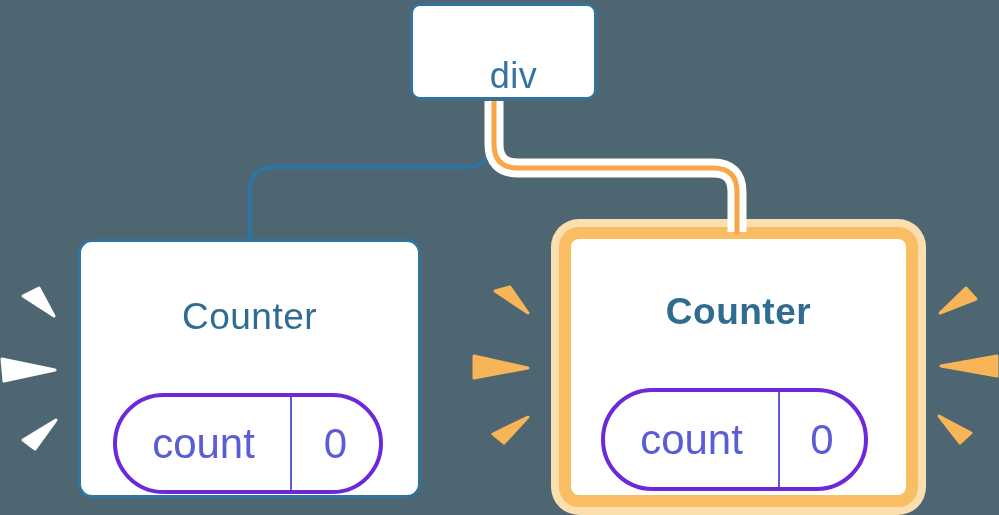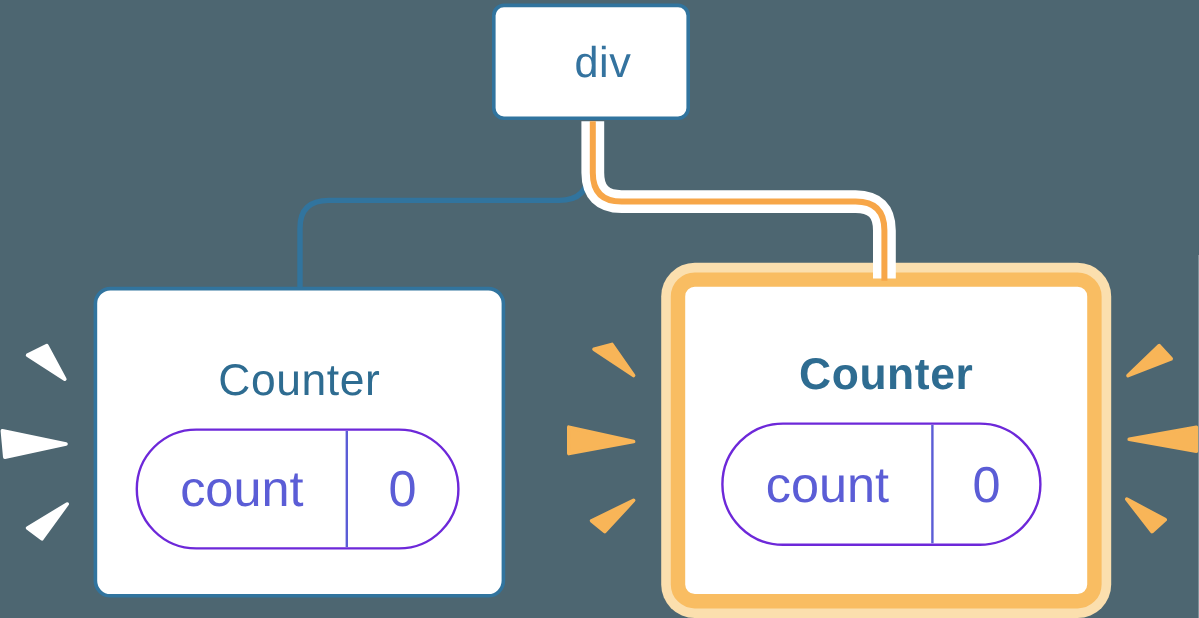--- a/index.html
+++ b/index.html
@@ -9,23 +9,23 @@
     width:999px;height:515px;
     background:#4d6671;
     overflow:hidden;
   }
   .node-box{
     position:absolute;
     background:#ffffff;
     box-sizing:border-box;
   }
   #root-node{
-    left:410px;top:3px;width:165px;height:97px;
+    left:410px;top:3px;width:187px;height:97px;
     border:3px solid #31749e;border-radius:10px;
-    display:flex;align-items:center;justify-content:center;padding-left:20px;
+    display:flex;align-items:flex-end;justify-content:center;padding-left:20px;
   }
   #root-node .root-label{
     font-size:36px;color:#34739f;letter-spacing:0.5px;
   }
   #counter-left{
     left:78px;top:239px;width:343px;height:259px;
     border:3px solid #31749e;border-radius:14px;
   }
   #counter-right{
     left:559px;top:227px;width:359px;height:280px;
@@ -33,23 +33,23 @@
     box-shadow:0 0 0 8px #fbdfae;
   }
   .counter-title{
     position:absolute;left:0;top:44px;width:100%;
     text-align:center;font-size:37px;color:#2e6c91;letter-spacing:0.5px;margin-top:10px;
   }
   #counter-left .counter-title{font-weight:400;}
   #counter-right .counter-title{font-weight:700;top:42px;}
   .state-pill{
     position:absolute;display:flex;
-    border:2px solid #6d28d9;border-radius:999px;
+    border:4px solid #6d28d9;border-radius:999px;
     box-sizing:border-box;overflow:hidden;
-    color:#5b5dd6;font-size:42px;
+    color:#5b5dd6;font-size:42px;margin-top:36px;
   }
   #counter-left .state-pill{left:32px;top:115px;width:270px;height:101px;}
   #counter-right .state-pill{left:30px;top:113px;width:267px;height:103px;}
   .pill-key-cell{
     width:173px;border-right:2px solid #5b5dd6;
     display:flex;align-items:center;justify-content:center;
   }
   .pill-value-cell{
     flex:1;display:flex;align-items:center;justify-content:center;
   }

